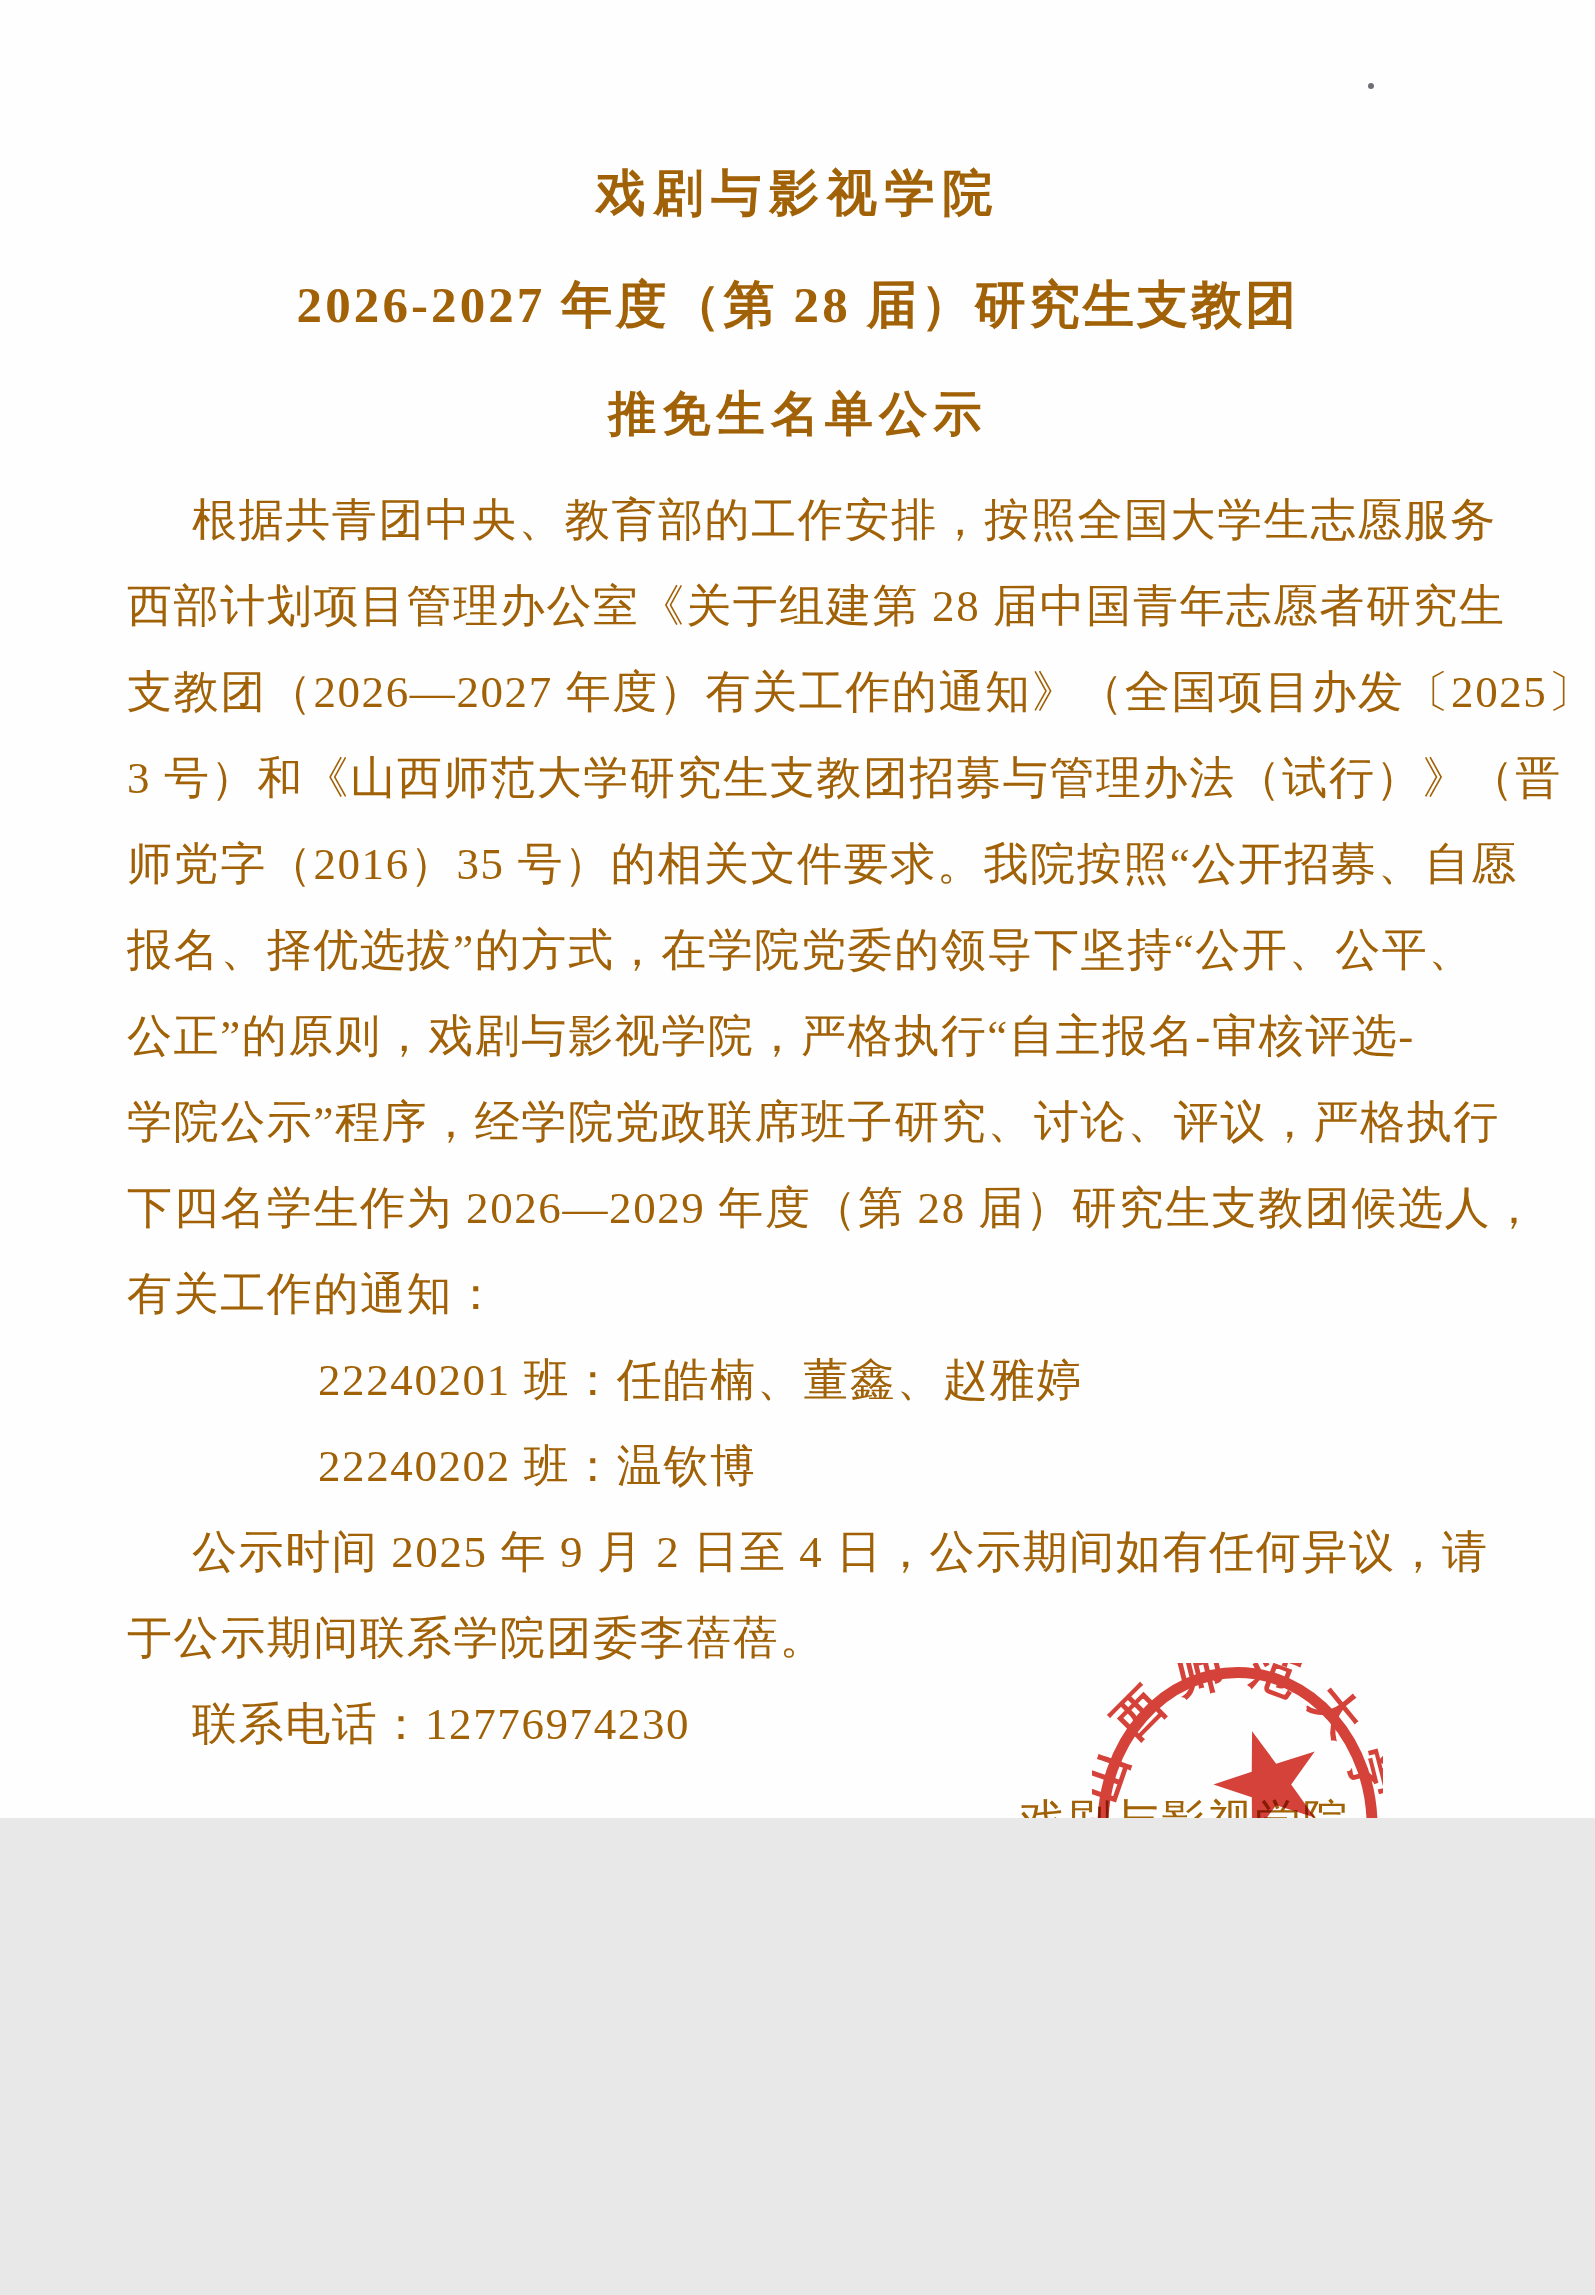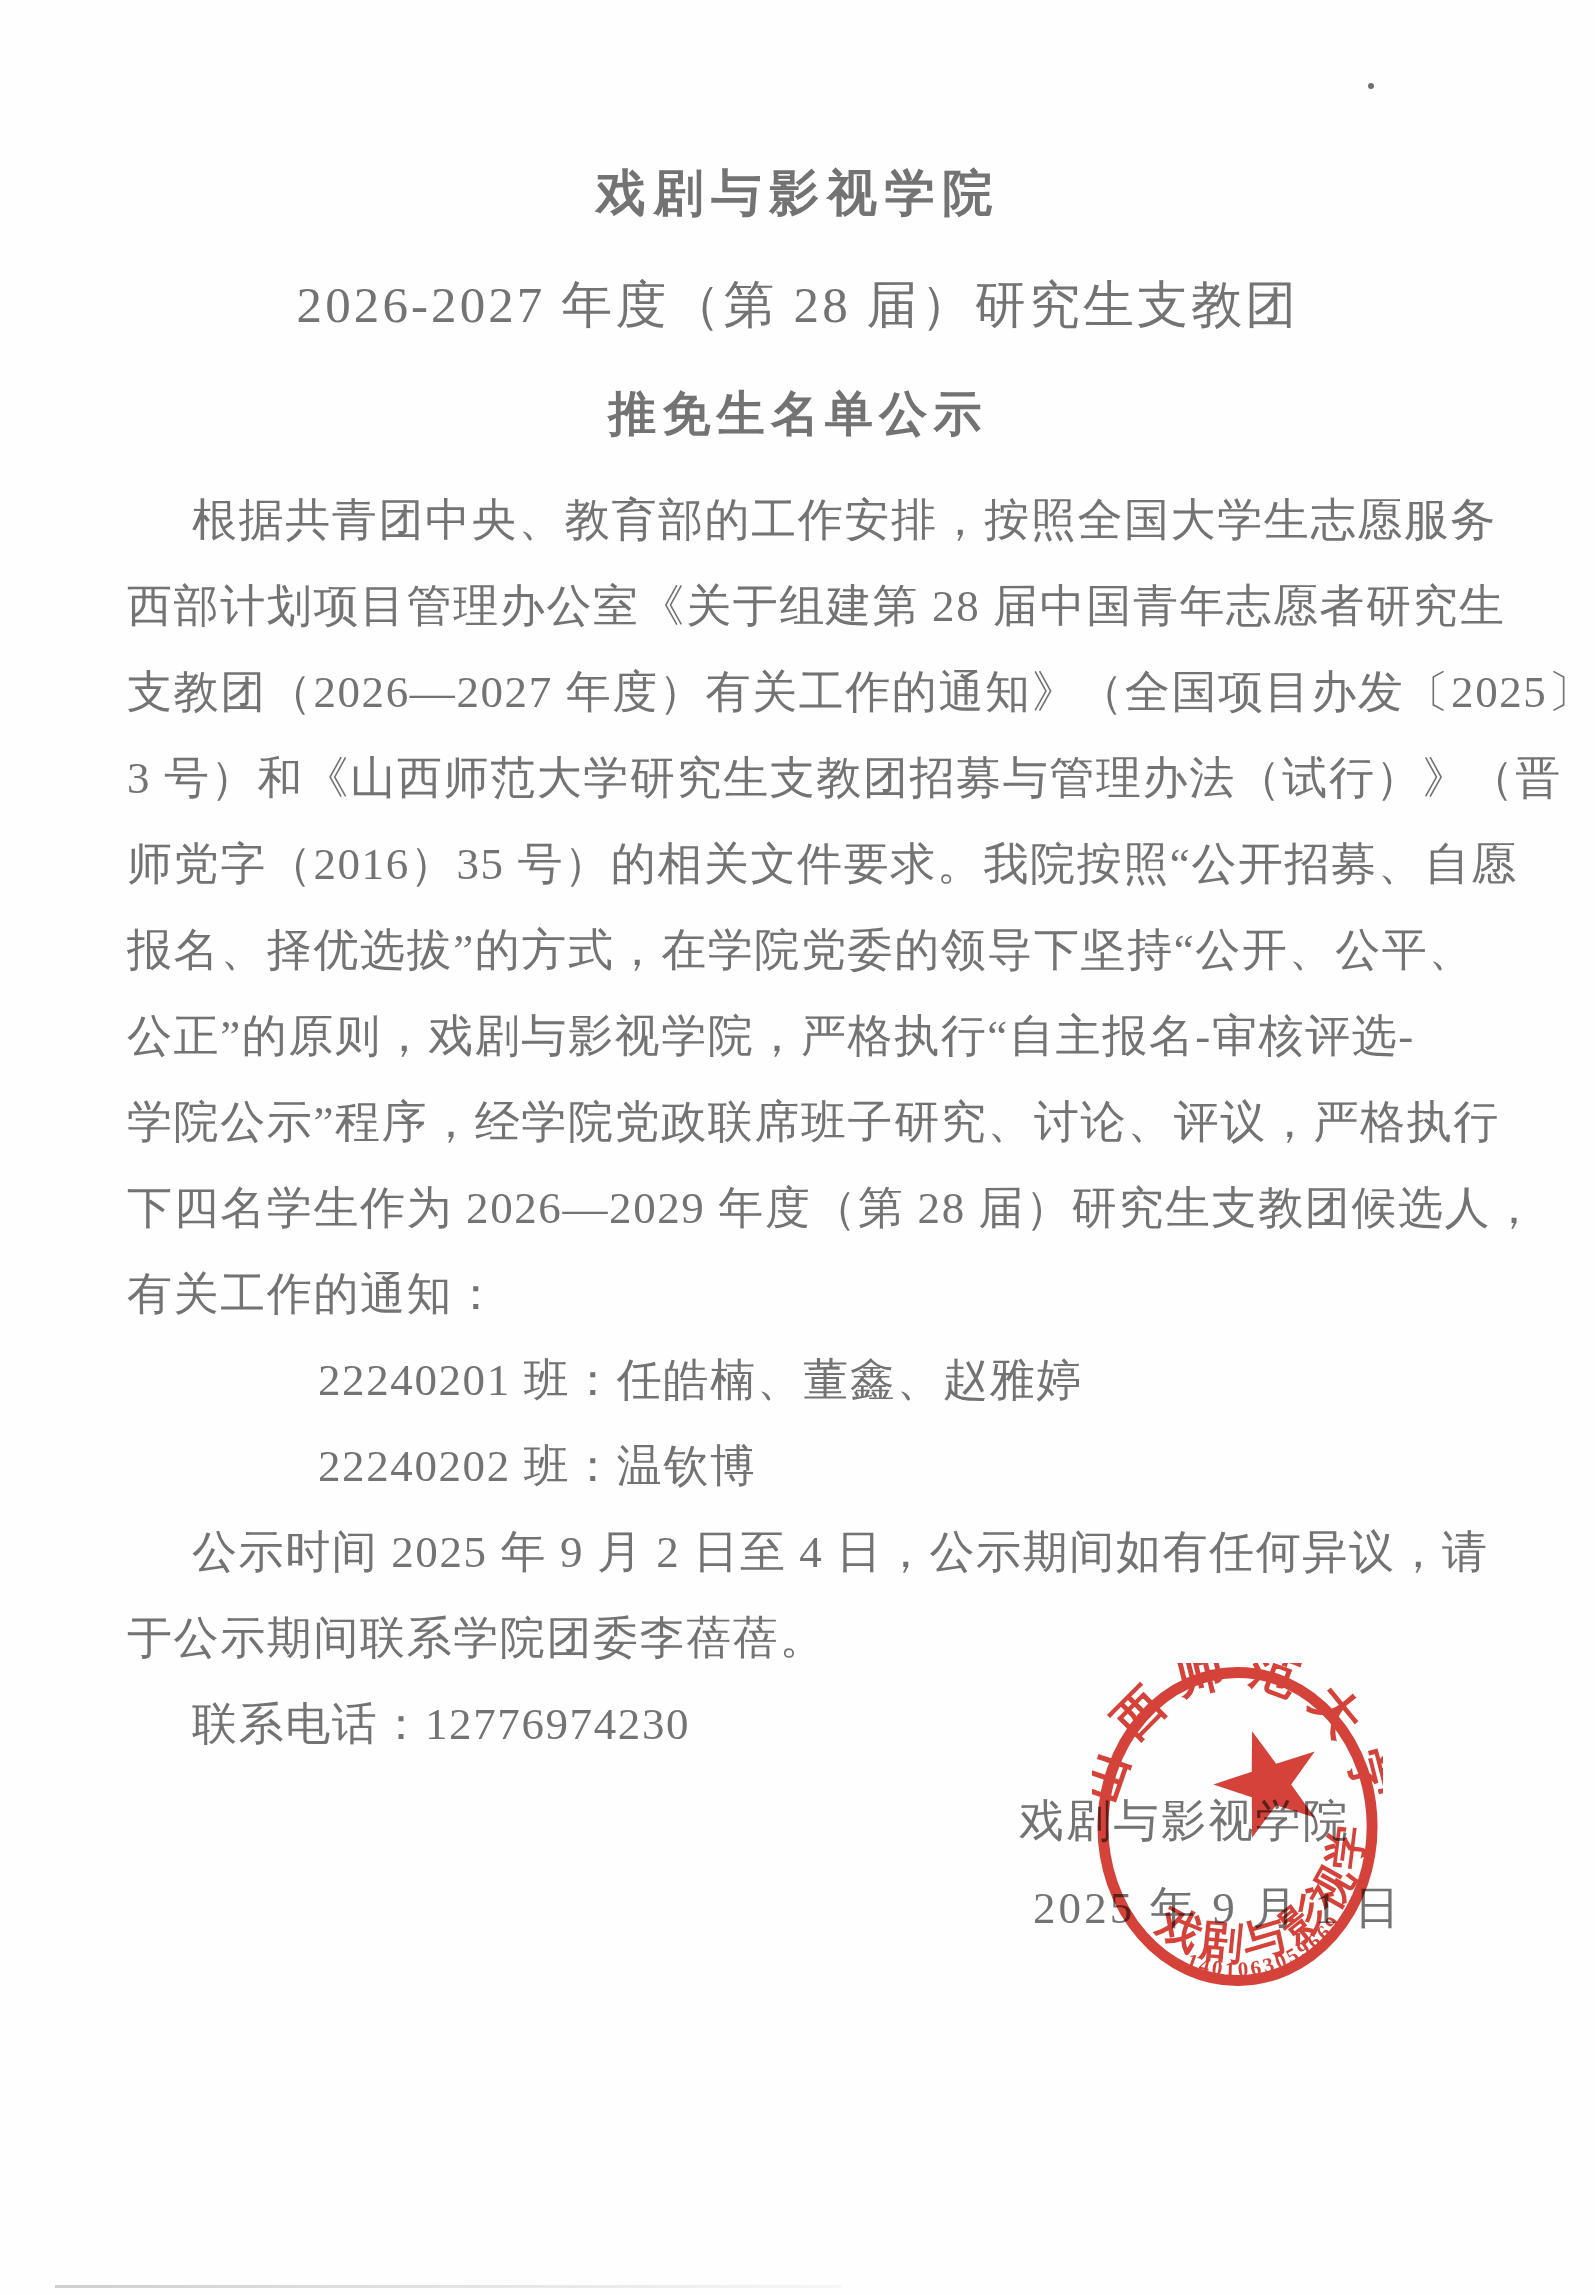--- a/index.html
+++ b/index.html
@@ -1,36 +1,36 @@
 <!DOCTYPE html>
 <html style="font-size:12.5px"><head>
 <meta charset="utf-8">
 <style>
   * { margin: 0; padding: 0; box-sizing: border-box; }
   html, body { background: #e8e8e8; }
   .page {
     position: relative;
     width: 1596px;
-    height: 2295px;
+    height: 1818px;
     background: #fefefe;
     overflow: hidden;
     font-family: "Liberation Serif", "DejaVu Serif", serif;
-    color: #737373;
+    color: #a16207;
   }
   .speck {
     position: absolute;
     left: 1368px; top: 83px;
     width: 6.2px; height: 6.2px;
     border-radius: 50%;
     background: #4a4a55;
     opacity: 0.8;
   }
   .title-block { position: absolute; left: 0; width: 1596px; text-align: center; }
   .title-1 { top: 160px; font-size: 50px; font-weight: bold; letter-spacing: 7.8px; }
-  .title-2 { top: 271px; font-size: 51px; font-weight: normal; letter-spacing: 3.1px; }
+  .title-2 { top: 271px; font-size: 51px; font-weight: bold; letter-spacing: 3.1px; }
   .title-3 { top: 382px; font-size: 48px; font-weight: bold; letter-spacing: 6.2px; }
   .body-block {
     position: absolute;
     left: 127px; top: 477px;
     width: 1371px;
   }
   .line {
     height: 86px;
     line-height: 86px;
     font-size: 45px;

